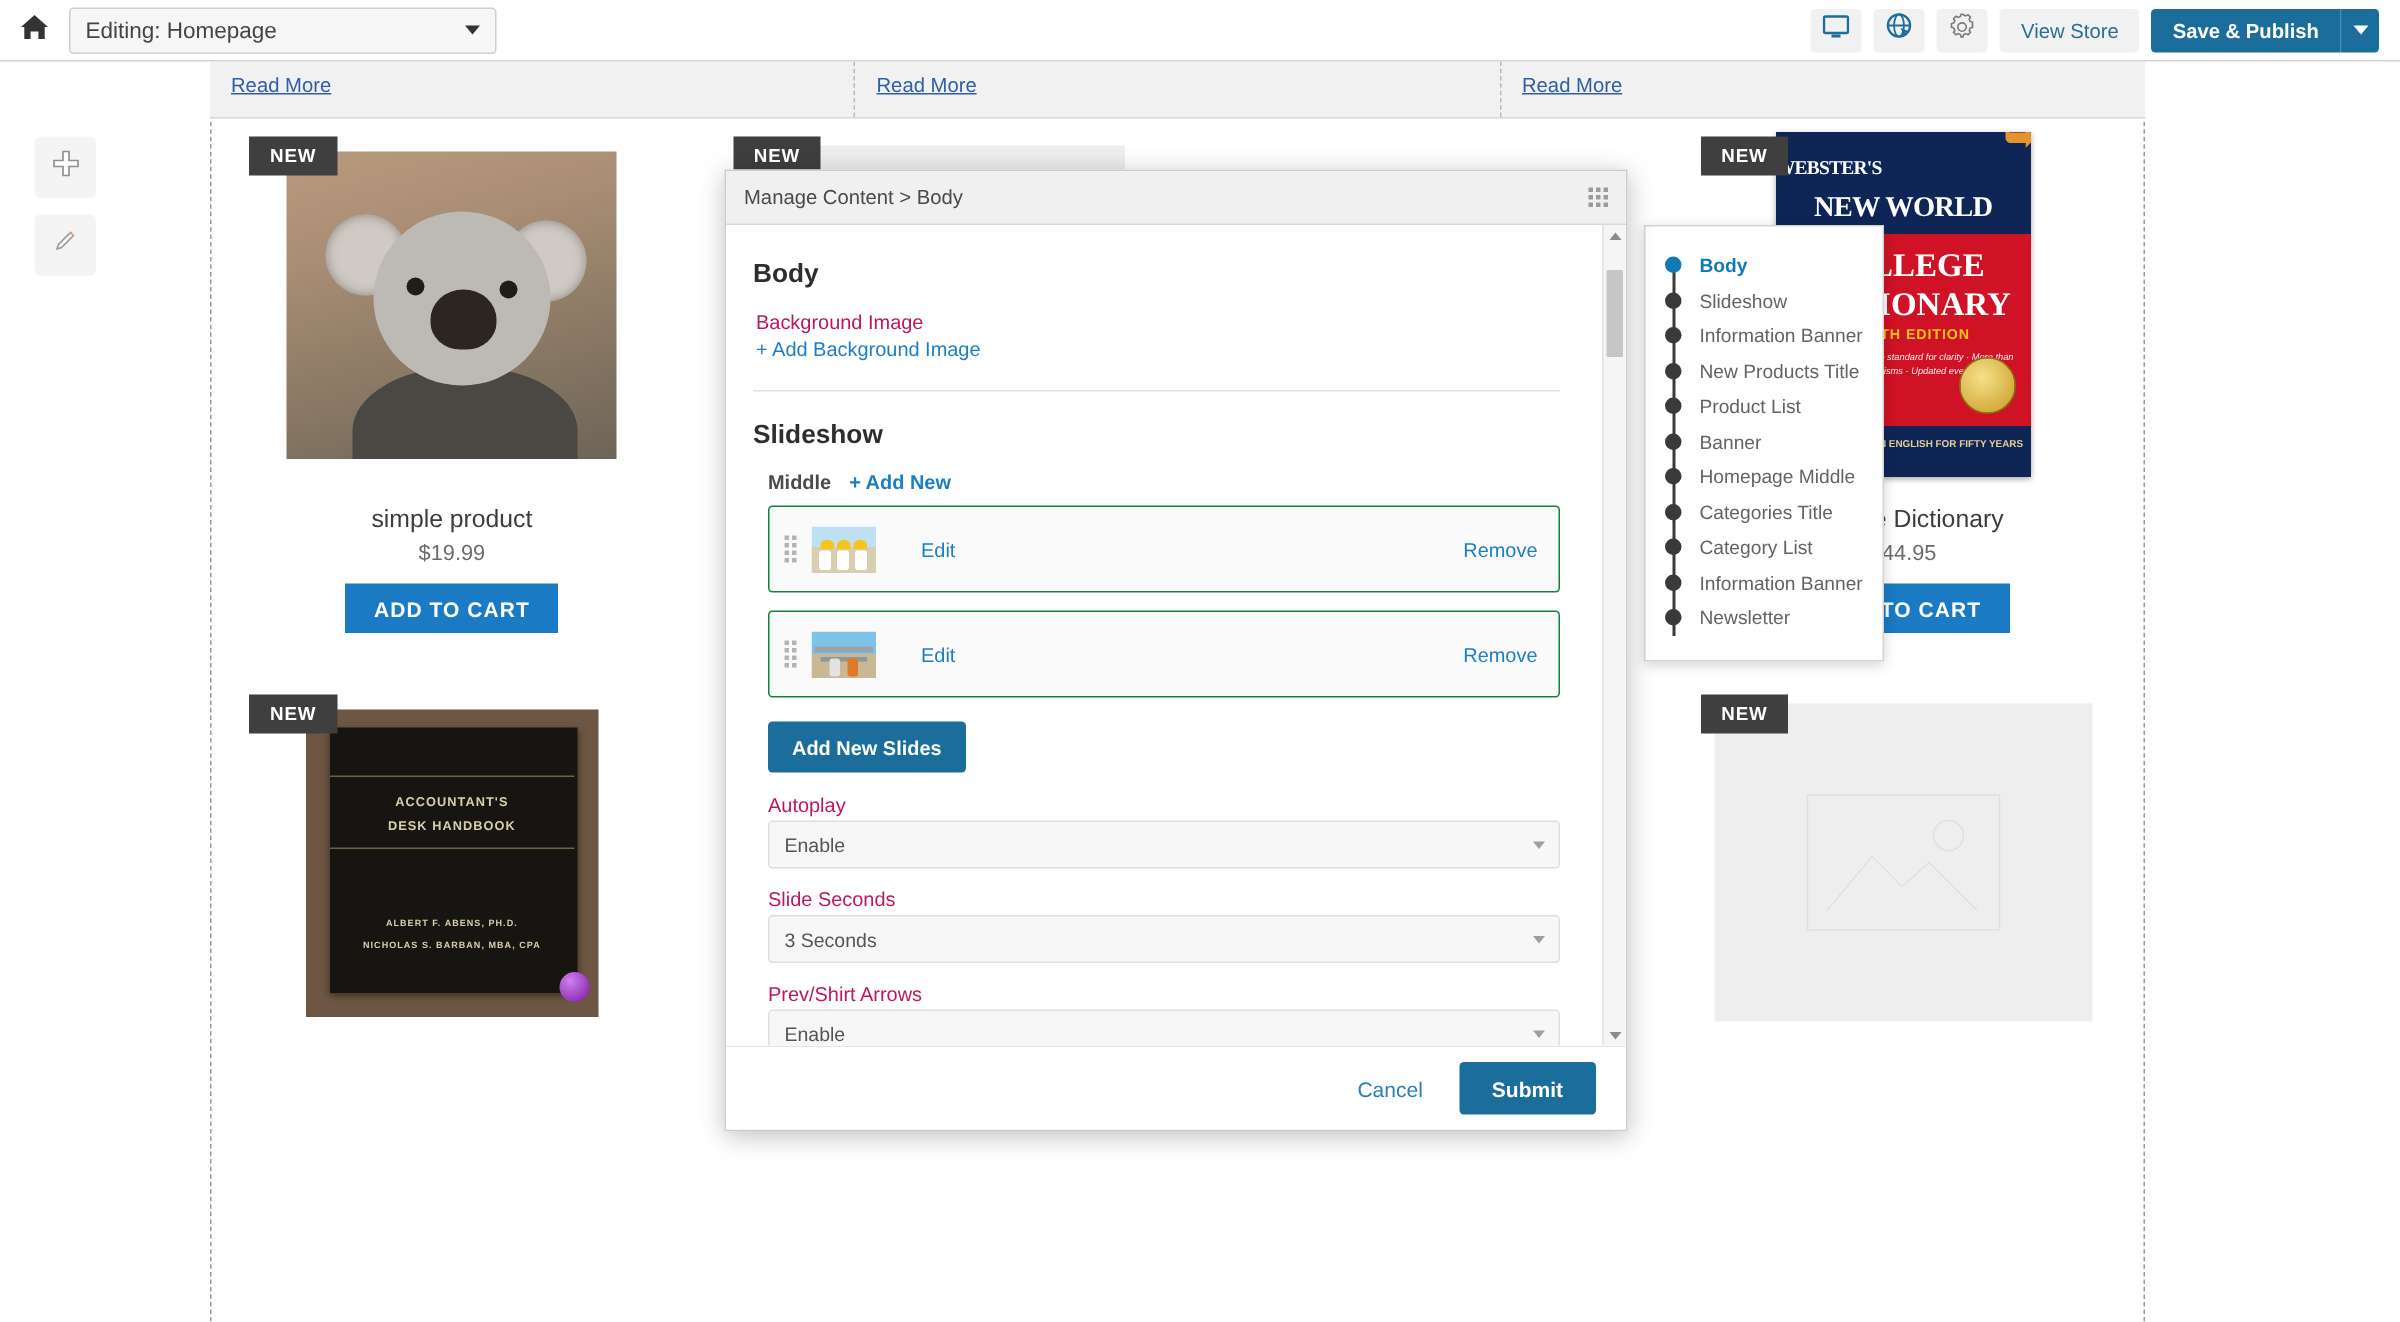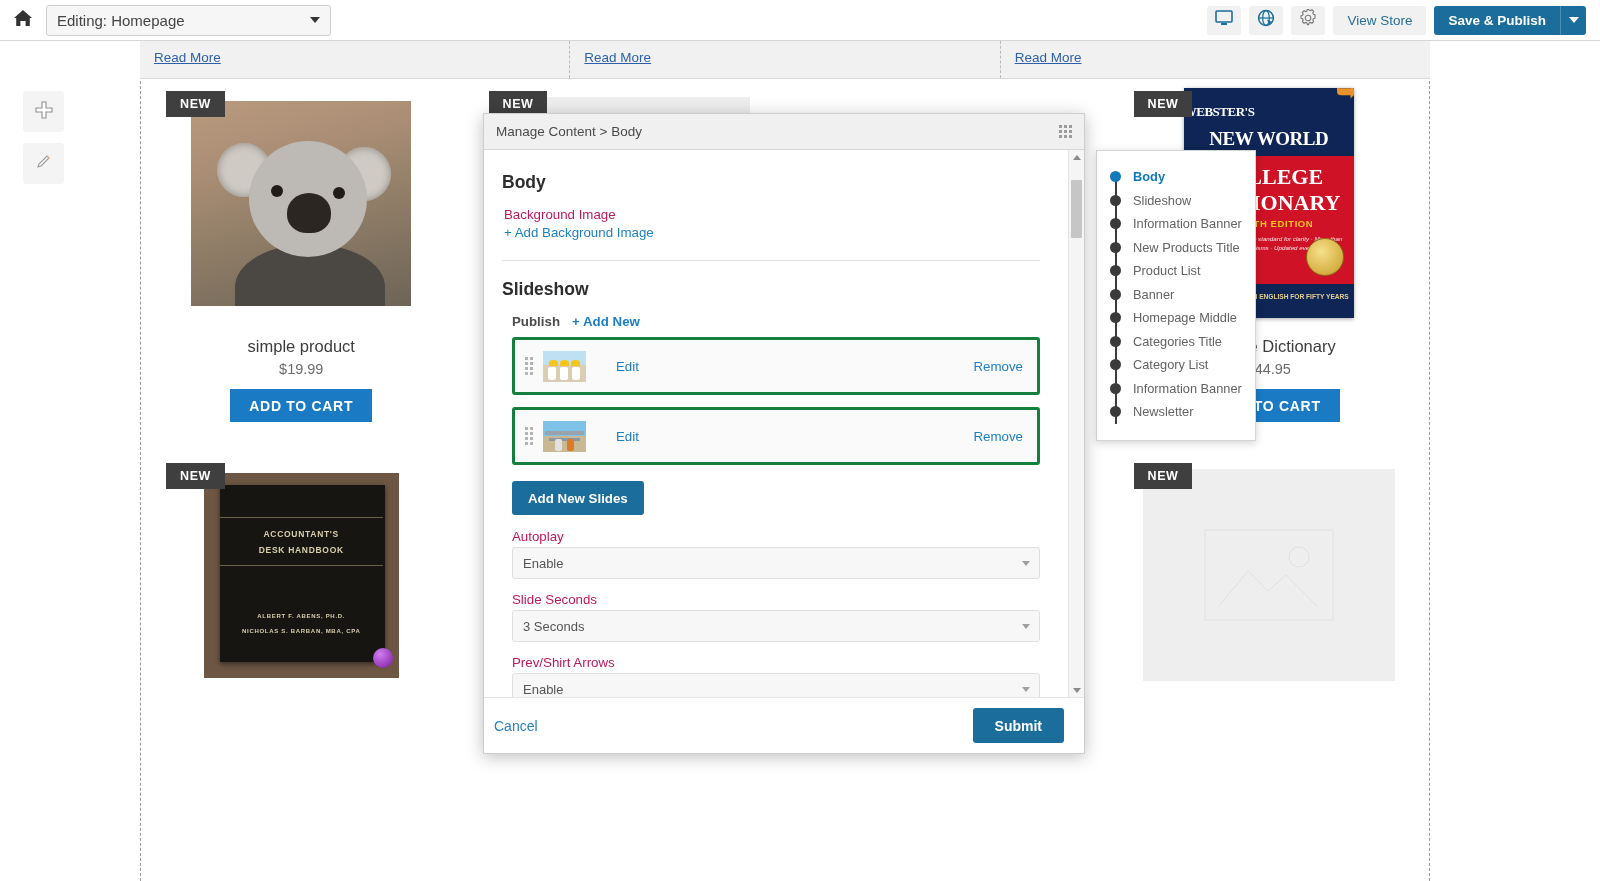--- a/index.html
+++ b/index.html
@@ -228,21 +228,21 @@
   .sec-title { font-size: 17.5px; color: #2d2d2d; font-weight: bold; margin-bottom: 14px; }
   .fld-label { font-size: 13.3px; color: #be185d; font-weight: normal; margin-bottom: 3px; }
   .add-link { font-size: 13.3px; color: #1b7fc4; cursor: pointer; }
   .hr { height: 1px; background: #e1e1e1; margin: 20px 0 18px; }
 
   .slides-head { display: flex; align-items: center; gap: 12px; margin: 6px 0 8px; }
   .slides-head .lbl { font-size: 13.3px; color: #4b4b4b; font-weight: bold; }
   .slides-head .add { font-size: 13.3px; color: #1b7fc4; font-weight: bold; cursor: pointer; }
 
   .slide-row {
-    display: flex; align-items: center; background: #fafafa; border: 3px solid #15803d;
+    display: flex; align-items: center; background: #fafafa; border: 1px solid #15803d;
     border-radius: 3px; height: 58px; padding: 0 14px 0 10px; margin-bottom: 12px;
   }
   .s-handle { display: grid; grid-template-columns: repeat(2, 3px); grid-auto-rows: 3px; gap: 2px; margin-right: 10px; cursor: grab; }
   .s-handle span { width: 3px; height: 3px; background: #b4b4b4; display:block; }
   .s-thumb { width: 43px; height: 31px; overflow: hidden; position: relative; }
   .s-edit { margin-left: 30px; font-size: 13.3px; color: #1b7fc4; cursor: pointer; }
   .s-remove { margin-left: auto; font-size: 13.3px; color: #1b7fc4; cursor: pointer; }
 
   .thumb1 { position:absolute; inset:0; background:linear-gradient(#bfe0f2 0 45%, #d9cdb2 45% 100%); }
   .thumb1 .h { position:absolute; width:9px;height:6px;border-radius:50% 50% 0 0;background:#f5c518; top:9px;}
@@ -262,21 +262,21 @@
     position:relative; height: 32px; background:#f7f7f7; border:1px solid #dfdfdf;
     border-radius:3px; display:flex; align-items:center; padding: 0 24px 0 10px;
     font-size: 13px; color:#555; cursor: pointer;
   }
   .select-box .sc {
     position:absolute; right:9px; width:0;height:0;
     border-left:4px solid transparent;border-right:4px solid transparent;border-top:5px solid #9f9f9f;
   }
   .modal-foot {
     height: 56px; border-top: 1px solid #e4e4e4; display:flex; align-items:center;
-    justify-content:space-between; gap: 14px; padding-right: 20px; flex:none; background:#fff;
+    justify-content:flex-end; gap: 14px; padding-right: 20px; flex:none; background:#fff;
   }
   .btn-cancel { font-size: 14px; color: #2a7fb8; cursor: pointer; padding: 6px 10px; }
   .btn-submit {
     background:#1b6e9c; color:#fff; font-size:14px; font-weight:bold;
     height: 35px; padding: 0 22px; border-radius:3px; display:flex; align-items:center; cursor:pointer;
   }
 </style>
 </head>
 <body>
 
@@ -531,21 +531,21 @@
           <div class="fld-label">Background Image</div>
           <div class="add-link">+ Add Background Image</div>
         </div>
 
         <div class="hr"></div>
 
         <div class="sec-title">Slideshow</div>
 
         <div style="padding-left:10px">
           <div class="slides-head">
-            <span class="lbl">Publish</span>
+            <span class="lbl">Middle</span>
             <span class="add">+ Add New</span>
           </div>
 
           <div class="slide-row">
             <span class="s-handle">
               <span></span>
                 <span></span>
                 <span></span>
                 <span></span>
                 <span></span>

